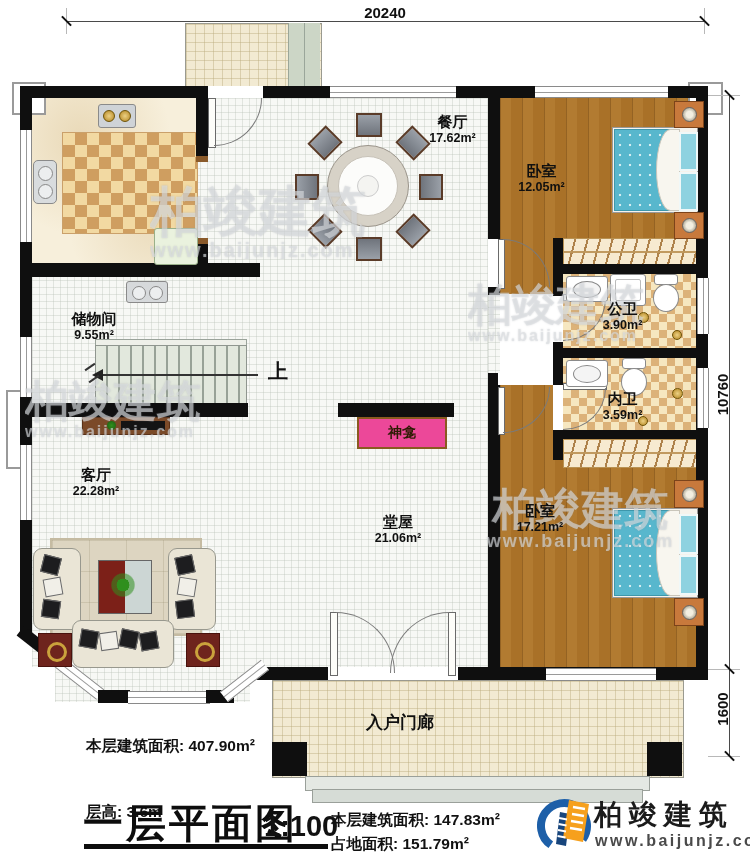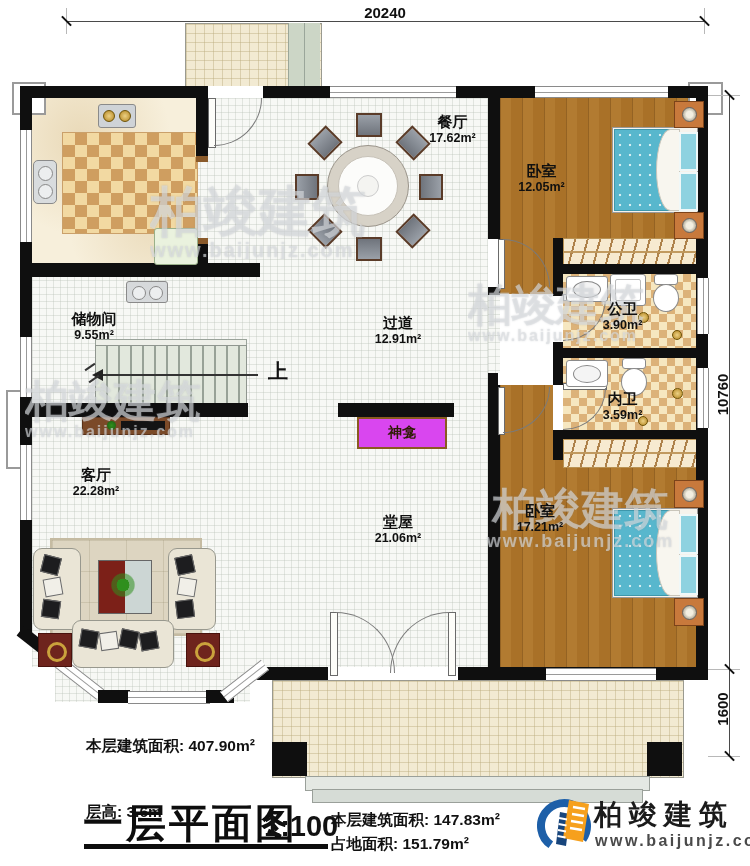--- a/index.html
+++ b/index.html
@@ -237,21 +237,21 @@
   </div>
   <div class="fixture" style="left:622px;top:358px;width:22px;height:9px;"></div>
   <div class="fixture" style="left:621px;top:368px;width:24px;height:26px;border-radius:50%;"></div>
   <div class="gold-dot" style="left:672px;top:388px;width:9px;height:9px;"></div>
   <div class="gold-dot" style="left:638px;top:416px;width:8px;height:8px;"></div>
 
   <div class="abs" style="left:82px;top:417px;width:86px;height:16px;background:#7b4a28;border:1px solid #5a3118;">
     <div class="abs" style="left:38px;top:3px;width:44px;height:9px;background:#141414;"></div>
     <div class="abs" style="left:24px;top:3px;width:9px;height:9px;border-radius:50%;background:radial-gradient(#2f8f1d,#1d5c10);"></div>
   </div>
-  <div class="abs" style="left:357px;top:417px;width:86px;height:28px;background:#d946ef;border:2px solid #8a5a20;text-align:center;">
+  <div class="abs" style="left:357px;top:417px;width:86px;height:28px;background:#ec4899;border:2px solid #8a5a20;text-align:center;">
     <span style="font-weight:bold;font-size:14px;color:#2d1c04;line-height:26px;">神龛</span>
   </div>
 
   <div class="abs" style="left:50px;top:538px;width:148px;height:94px;background:#ddd5c1;border:2px solid #c5bba2;background-image:linear-gradient(rgba(150,140,110,.25) 1px,transparent 1px),linear-gradient(90deg,rgba(150,140,110,.25) 1px,transparent 1px);background-size:37px 31px;"></div>
   <div class="sofa" style="left:33px;top:548px;width:46px;height:80px;"></div>
   <div class="cushion dark" style="left:42px;top:556px;transform:rotate(14deg);"></div>
   <div class="cushion lite" style="left:44px;top:578px;transform:rotate(-10deg);"></div>
   <div class="cushion dark" style="left:42px;top:600px;transform:rotate(8deg);"></div>
   <div class="sofa" style="left:168px;top:548px;width:46px;height:80px;"></div>
   <div class="cushion dark" style="left:176px;top:556px;transform:rotate(-12deg);"></div>
@@ -293,44 +293,41 @@
     <span class="larea">17.62m²</span>
   </div>
   <div class="label" style="left:499px;top:162px;width:85px;">
     <span class="lname">卧室</span>
     <span class="larea">12.05m²</span>
   </div>
   <div class="label" style="left:48px;top:310px;width:92px;">
     <span class="lname">储物间</span>
     <span class="larea">9.55m²</span>
   </div>
-  <div class="label" style="left:354px;top:314px;width:88px;">
-    <span class="lname">过道</span>
-    <span class="larea">12.91m²</span>
-  </div>
   <div class="label" style="left:580px;top:300px;width:85px;">
     <span class="lname">公卫</span>
     <span class="larea">3.90m²</span>
   </div>
   <div class="label" style="left:580px;top:390px;width:85px;">
     <span class="lname">内卫</span>
     <span class="larea">3.59m²</span>
   </div>
   <div class="label" style="left:52px;top:466px;width:88px;">
     <span class="lname">客厅</span>
     <span class="larea">22.28m²</span>
   </div>
   <div class="label" style="left:354px;top:513px;width:88px;">
     <span class="lname">堂屋</span>
     <span class="larea">21.06m²</span>
   </div>
   <div class="label" style="left:496px;top:502px;width:88px;">
     <span class="lname">卧室</span>
     <span class="larea">17.21m²</span>
   </div>
+  <div class="label" style="left:330px;top:713px;width:140px;font-size:17px;">入户门廊</div>
 
   <div class="extline" style="left:66px;top:8px;width:1px;height:26px;"></div>
   <div class="extline" style="left:704px;top:8px;width:1px;height:26px;"></div>
   <div class="dimline" style="left:66px;top:21px;width:638px;height:1px;"></div>
   <div class="tick" style="left:60px;top:20px;"></div>
   <div class="tick" style="left:698px;top:20px;"></div>
   <div class="dimtext" style="left:330px;top:4px;width:110px;text-align:center;">20240</div>
 
   <div class="extline" style="left:708px;top:95px;width:32px;height:1px;"></div>
   <div class="extline" style="left:708px;top:669px;width:32px;height:1px;"></div>

